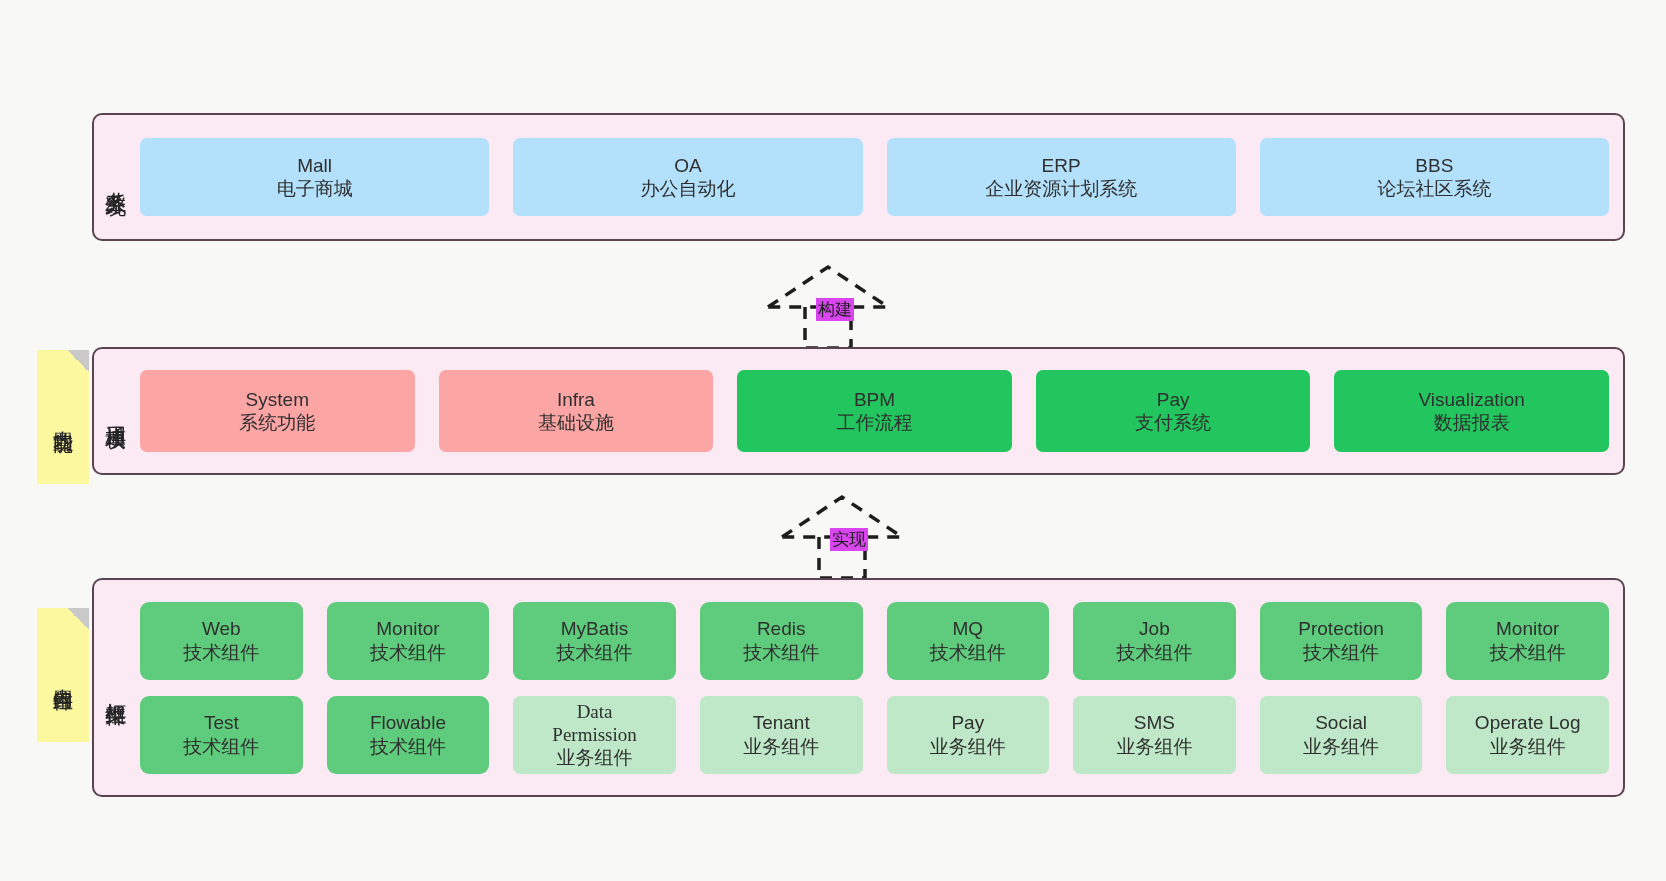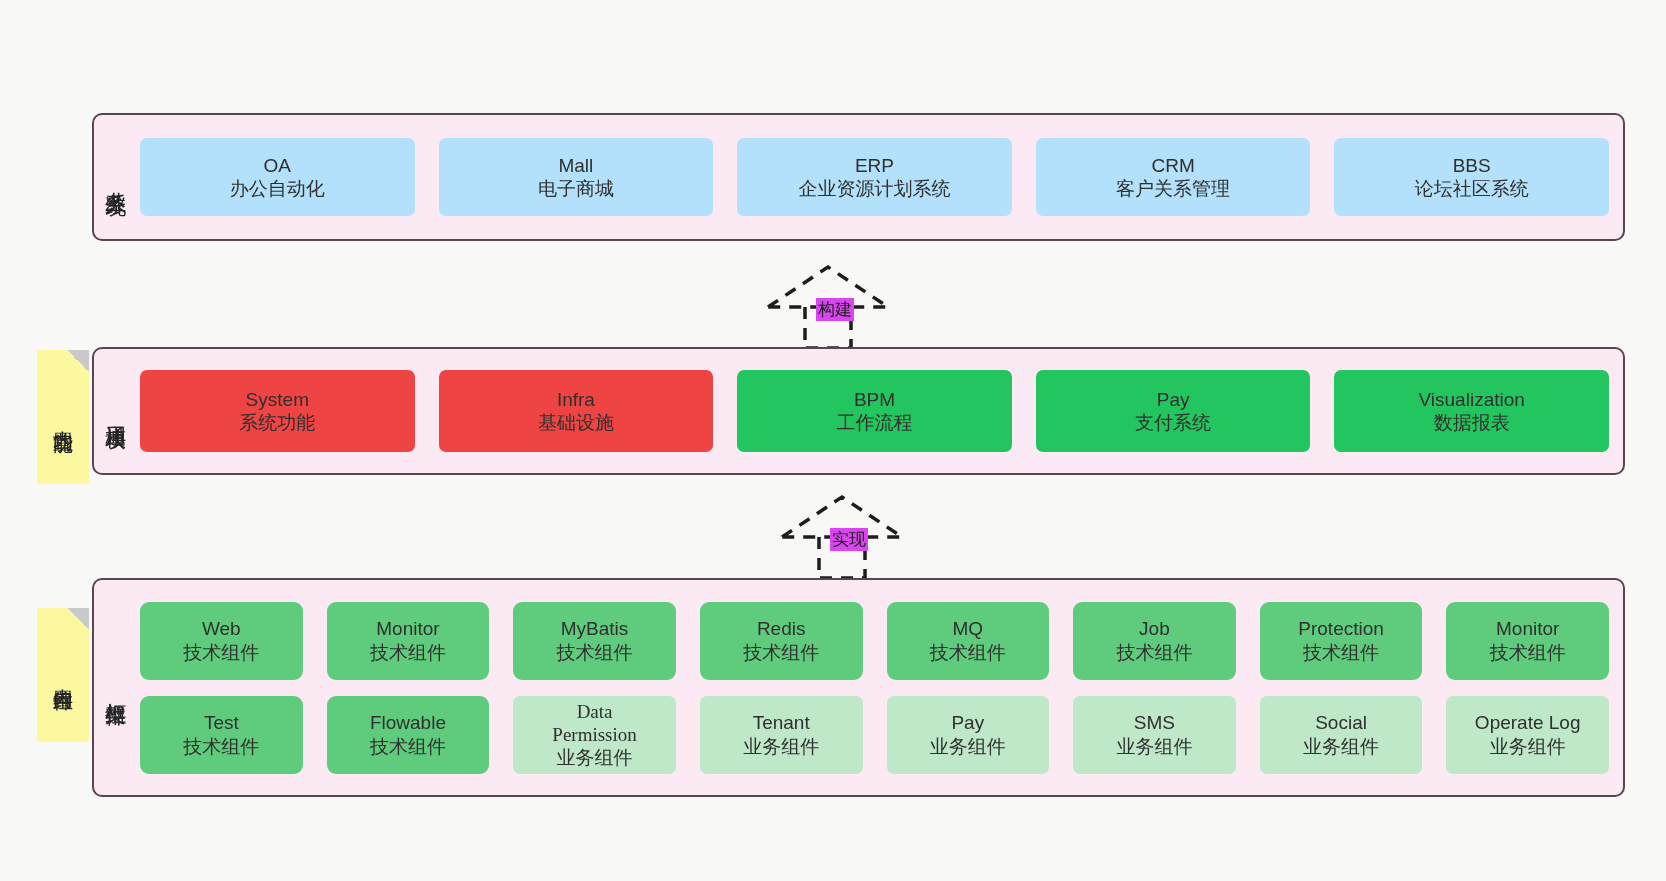--- a/index.html
+++ b/index.html
@@ -77,21 +77,21 @@
     box-sizing: border-box;
     padding: 4px 6px;
   }
   .node .ln { display: block; }
 
   .h-biz   { height: 78px; }
   .h-mod   { height: 82px; }
   .h-comp  { height: 78px; }
 
   .blue       { background: #b3e0fb; }
-  .red-strong { background: #ef4444; }
+  .red-strong { background: #fca5a5; }
   .red-light  { background: #22c55e; }
   .green-strong { background: #5fcc7d; border-radius: 9px; }
   .green-light  { background: #bfe8c9; }
 
   
   .note {
     position: absolute;
     width: 52px;
     background: #fbf8a0;
     color: #242424;
@@ -130,34 +130,30 @@
 </head>
 <body>
 
 <div class="canvas">
 
   <div class="layer" style="left:92px; top:113px; width:1533px; height:128px;">
     <div class="layer-title">业务系统</div>
     <div class="layer-body">
       <div class="row">
         <div class="node blue h-biz">
+          <span class="ln">Mall</span>
+          <span class="ln">电子商城</span>
+        </div>
+        <div class="node blue h-biz">
           <span class="ln">OA</span>
           <span class="ln">办公自动化</span>
         </div>
         <div class="node blue h-biz">
-          <span class="ln">Mall</span>
-          <span class="ln">电子商城</span>
-        </div>
-        <div class="node blue h-biz">
           <span class="ln">ERP</span>
           <span class="ln">企业资源计划系统</span>
-        </div>
-        <div class="node blue h-biz">
-          <span class="ln">CRM</span>
-          <span class="ln">客户关系管理</span>
         </div>
         <div class="node blue h-biz">
           <span class="ln">BBS</span>
           <span class="ln">论坛社区系统</span>
         </div>
       </div>
     </div>
   </div>
 
   <div class="arrow" style="left:758px; top:262px; width:160px; height:88px;">

